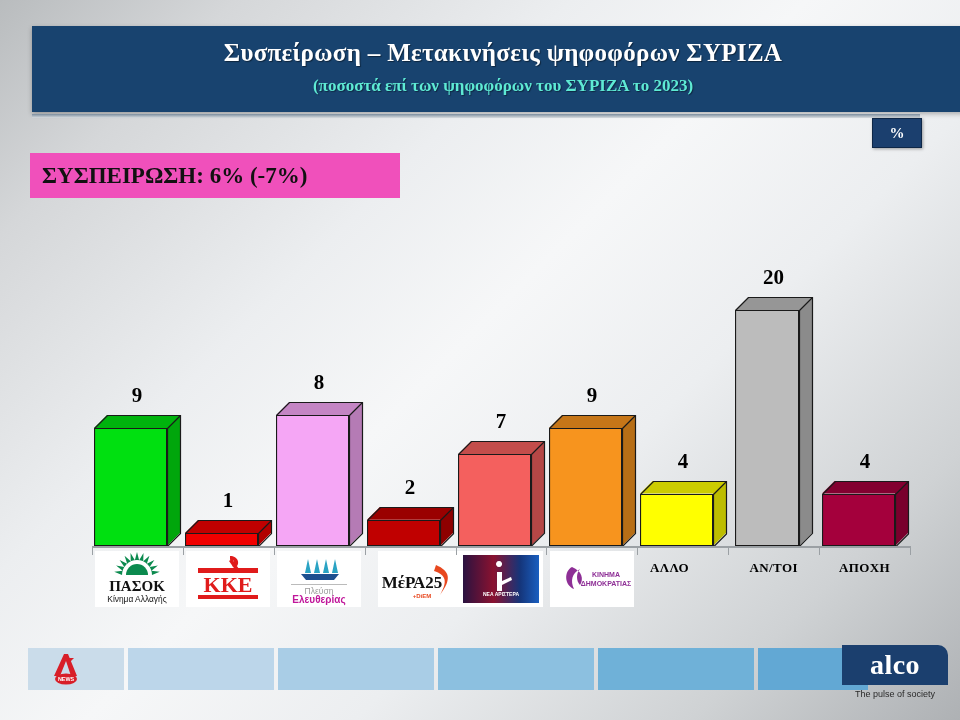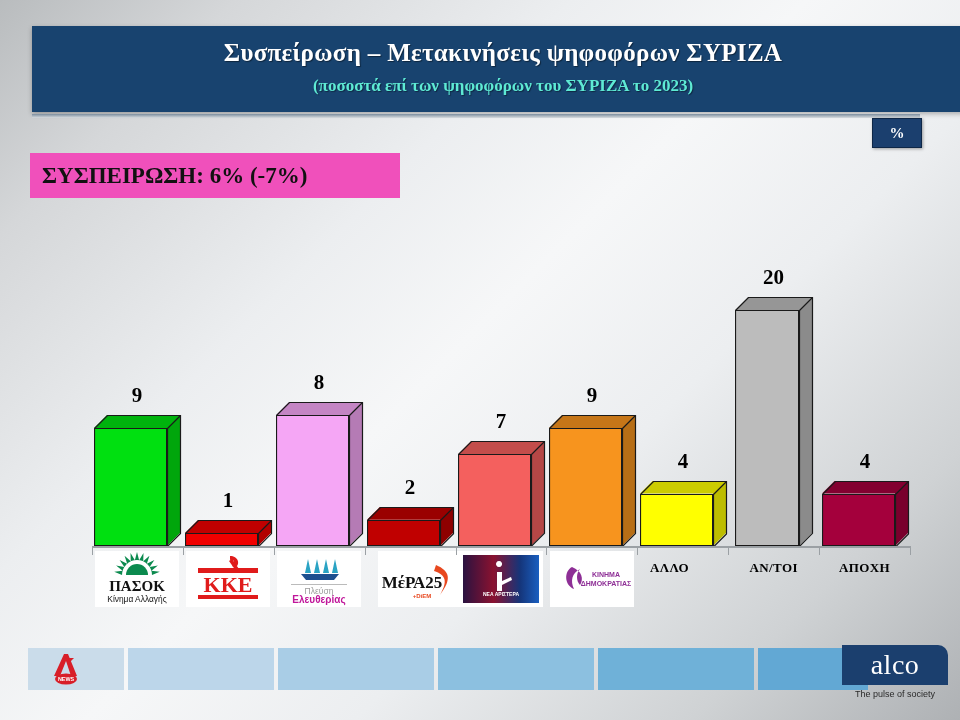--- a/index.html
+++ b/index.html
@@ -137,21 +137,21 @@
   #footer-strip { position: absolute; left: 28px; top: 648px; height: 42px; }
   .foot-block { position: absolute; top: 0; height: 42px; }
   #alco-logo {
     position: absolute; left: 842px; top: 645px;
     width: 106px; height: 40px;
     background: #1b3f6e;
     border-top-right-radius: 10px;
     display: flex; align-items: center; justify-content: center;
   }
   #alco-word {
-    color: #ffffff; font-size: 28px; font-weight: normal;
+    color: #ffffff; font-size: 28px; font-weight: bold;
     letter-spacing: .5px; line-height: 1;
   }
   #alco-tag {
     position: absolute; left: 842px; top: 689px;
     width: 106px; text-align: center;
     color: #2a2a2a; font-size: 9px;
     font-family: "Liberation Sans", sans-serif;
   }
   #alpha-news {
     position: absolute; left: 44px; top: 652px;

